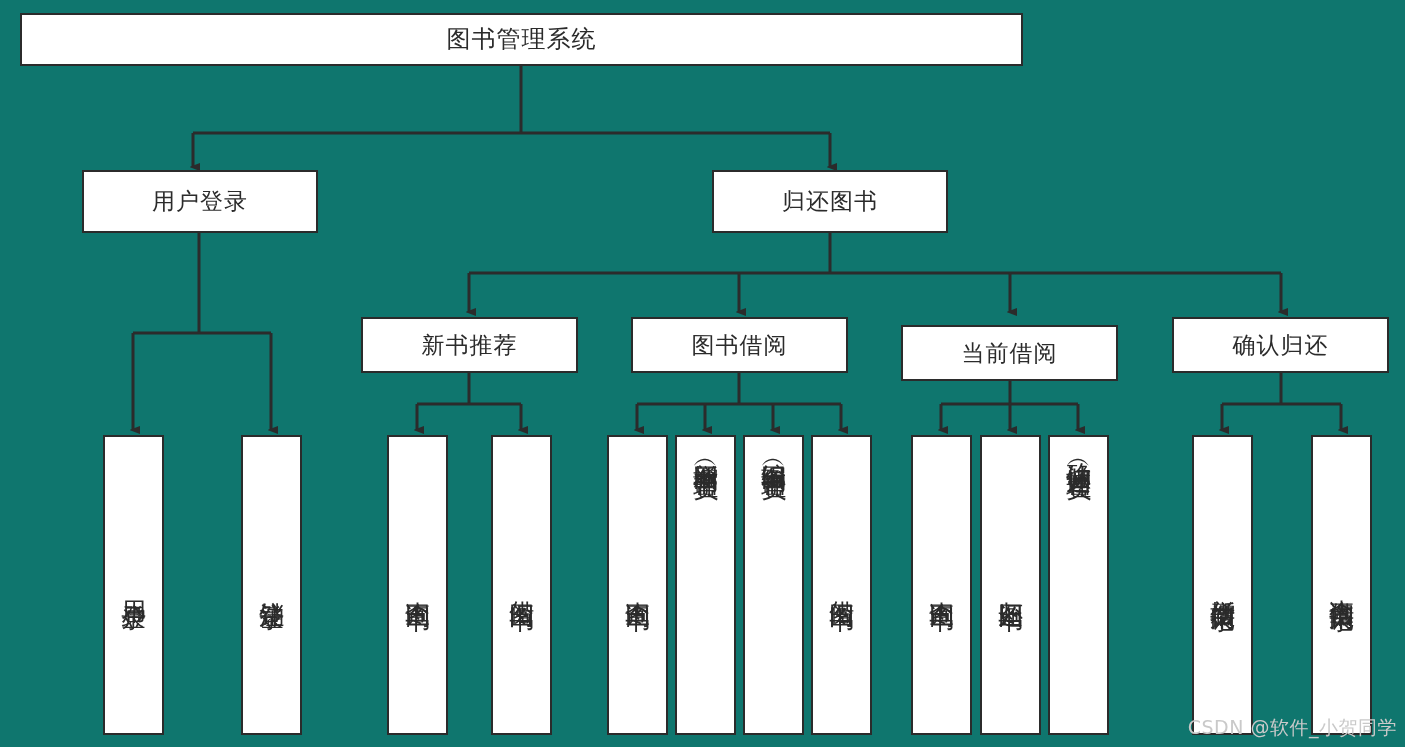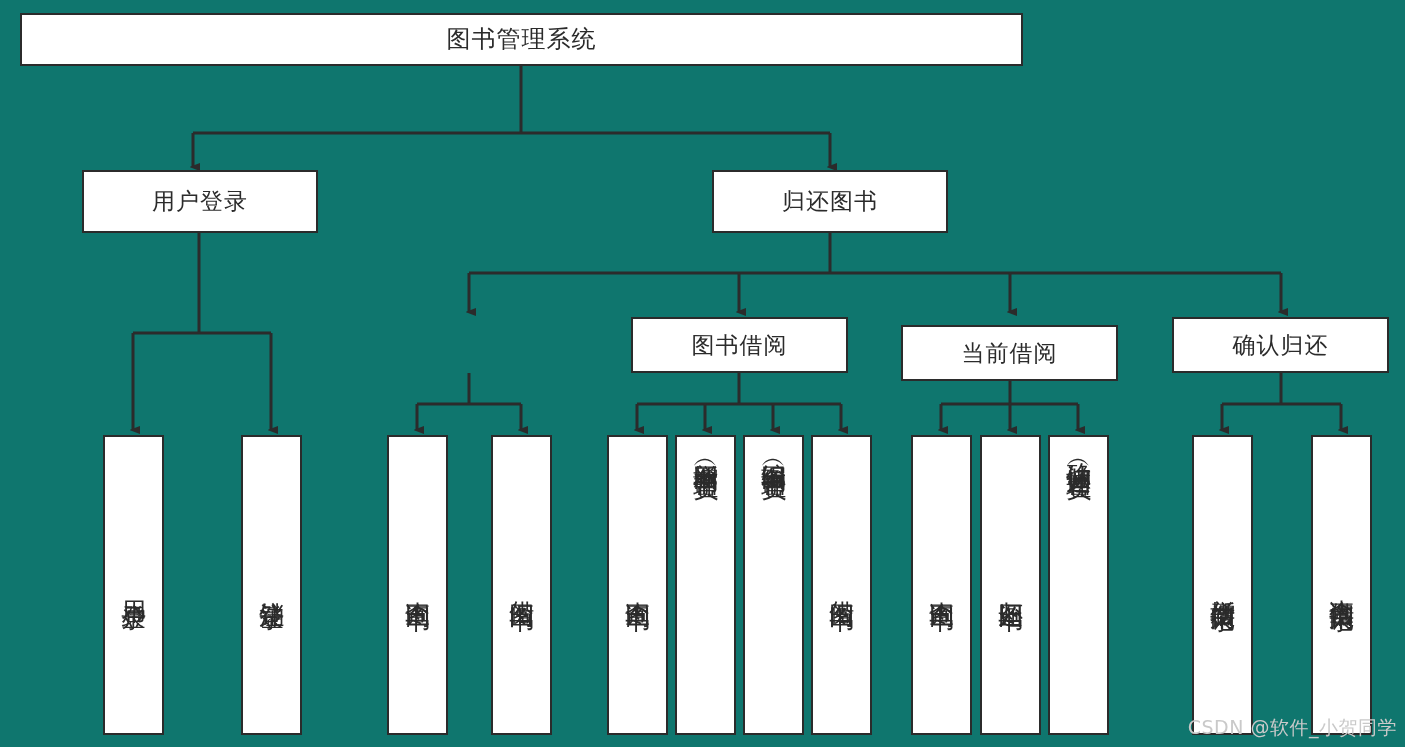--- a/index.html
+++ b/index.html
@@ -139,20 +139,23 @@
     <span class="label">图书管理系统</span>
   </div>
 
   <div class="node horiz" style="left:82px; top:170px; width:236px; height:63px;">
     <span class="label">用户登录</span>
   </div>
   <div class="node horiz" style="left:712px; top:170px; width:236px; height:63px;">
     <span class="label">归还图书</span>
   </div>
 
+  <div class="node horiz" style="left:361px; top:317px; width:217px; height:56px;">
+    <span class="label">新书推荐</span>
+  </div>
   <div class="node horiz" style="left:631px; top:317px; width:217px; height:56px;">
     <span class="label">图书借阅</span>
   </div>
   <div class="node horiz" style="left:901px; top:317px; width:217px; height:56px;margin-top:8px;">
     <span class="label">当前借阅</span>
   </div>
   <div class="node horiz" style="left:1172px; top:317px; width:217px; height:56px;">
     <span class="label">确认归还</span>
   </div>
 

